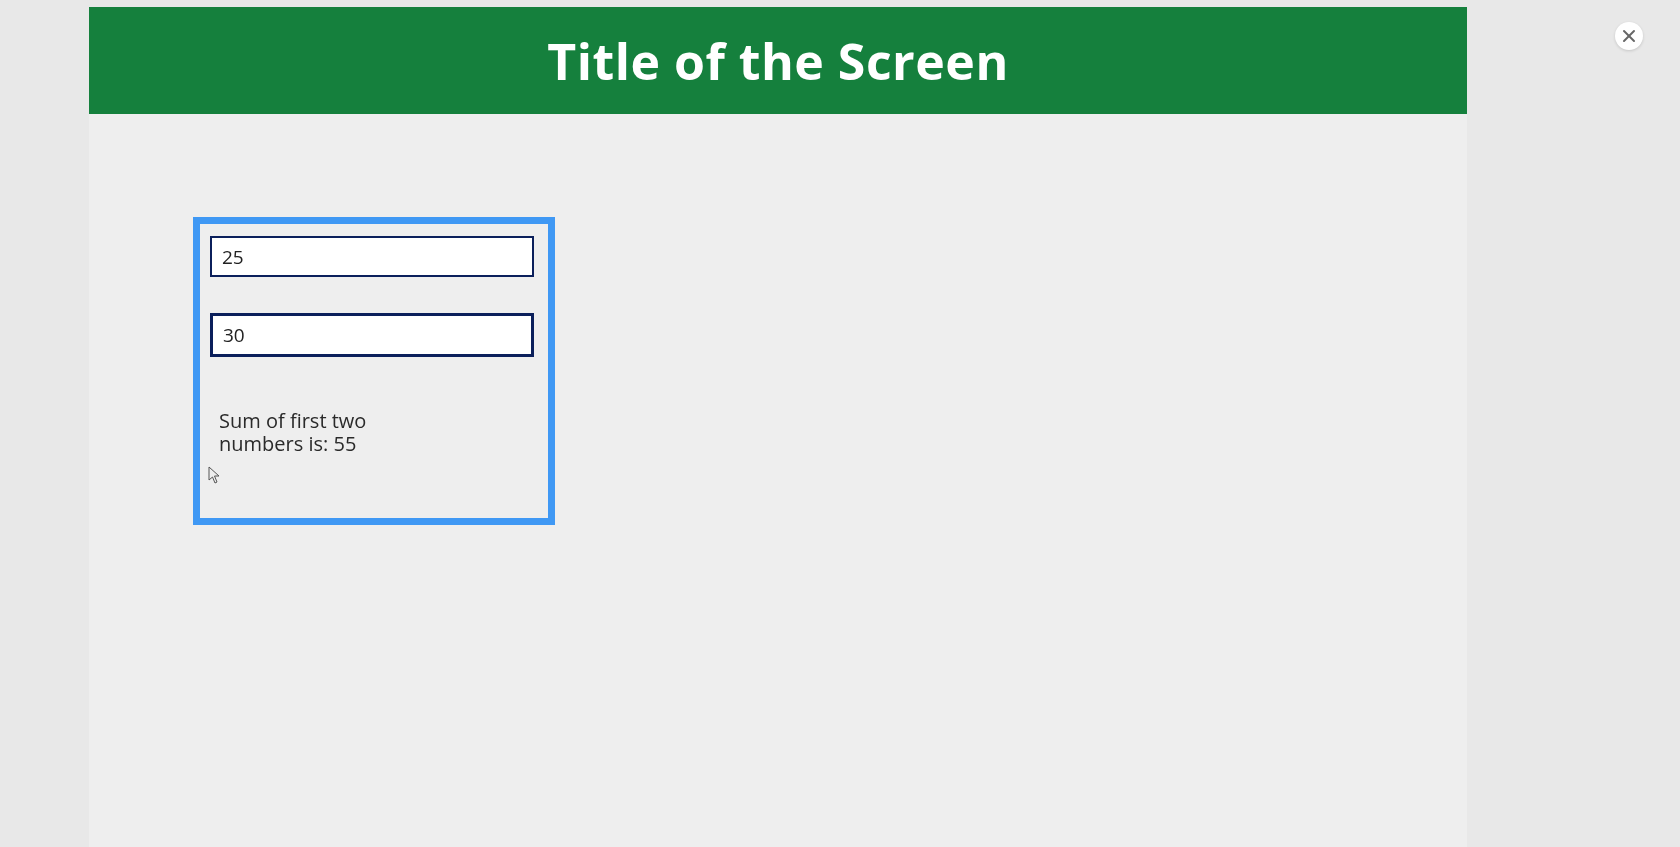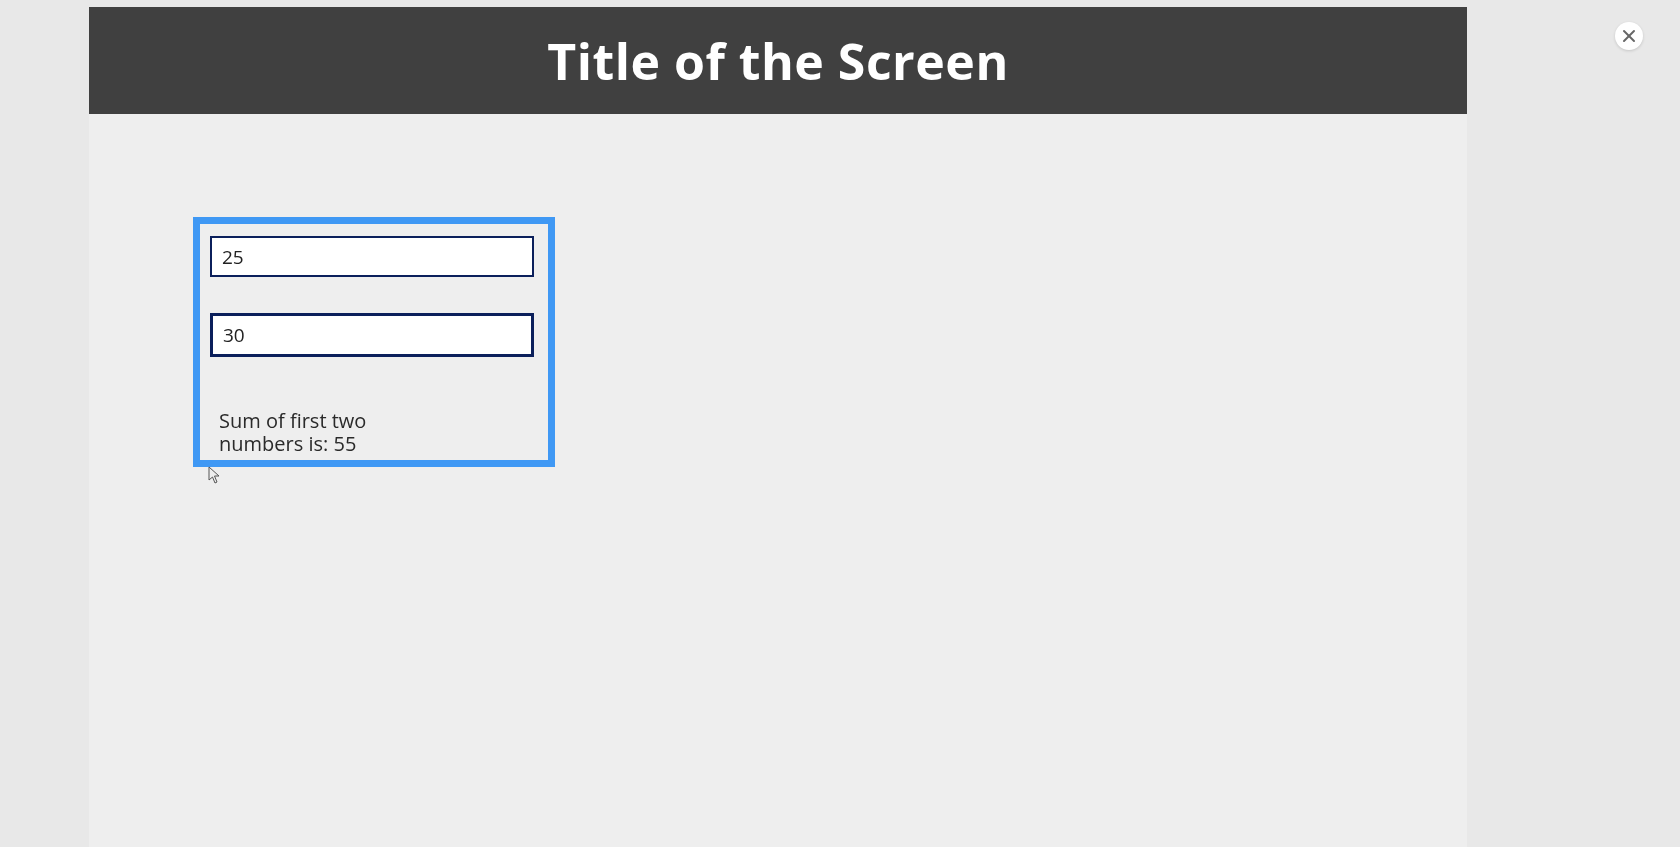--- a/index.html
+++ b/index.html
@@ -22,21 +22,21 @@
       left: 89px;
       top: 7px;
       width: 1378px;
       height: 840px;
       background: #eeeeee;
     }
 
     .header {
       width: 100%;
       height: 107px;
-      background: #404040;
+      background: #15803d;
       display: flex;
       align-items: center;
       justify-content: center;
     }
 
     .header-title {
       color: #ffffff;
       font-size: 50px;
       font-weight: 700;
       letter-spacing: 0.5px;
@@ -60,21 +60,21 @@
     .close-btn svg {
       width: 14px;
       height: 14px;
     }
 
     .widget-card {
       position: absolute;
       left: 104px;
       top: 210px;
       width: 362px;
-      height: 250px;
+      height: 308px;
       background: #eeeeee;
       border: 7px solid #3f98f4;
       padding: 12px 10px 10px 10px;
     }
 
     .num-input {
       display: block;
       width: 324px;
       height: 41px;
       background: #ffffff;

